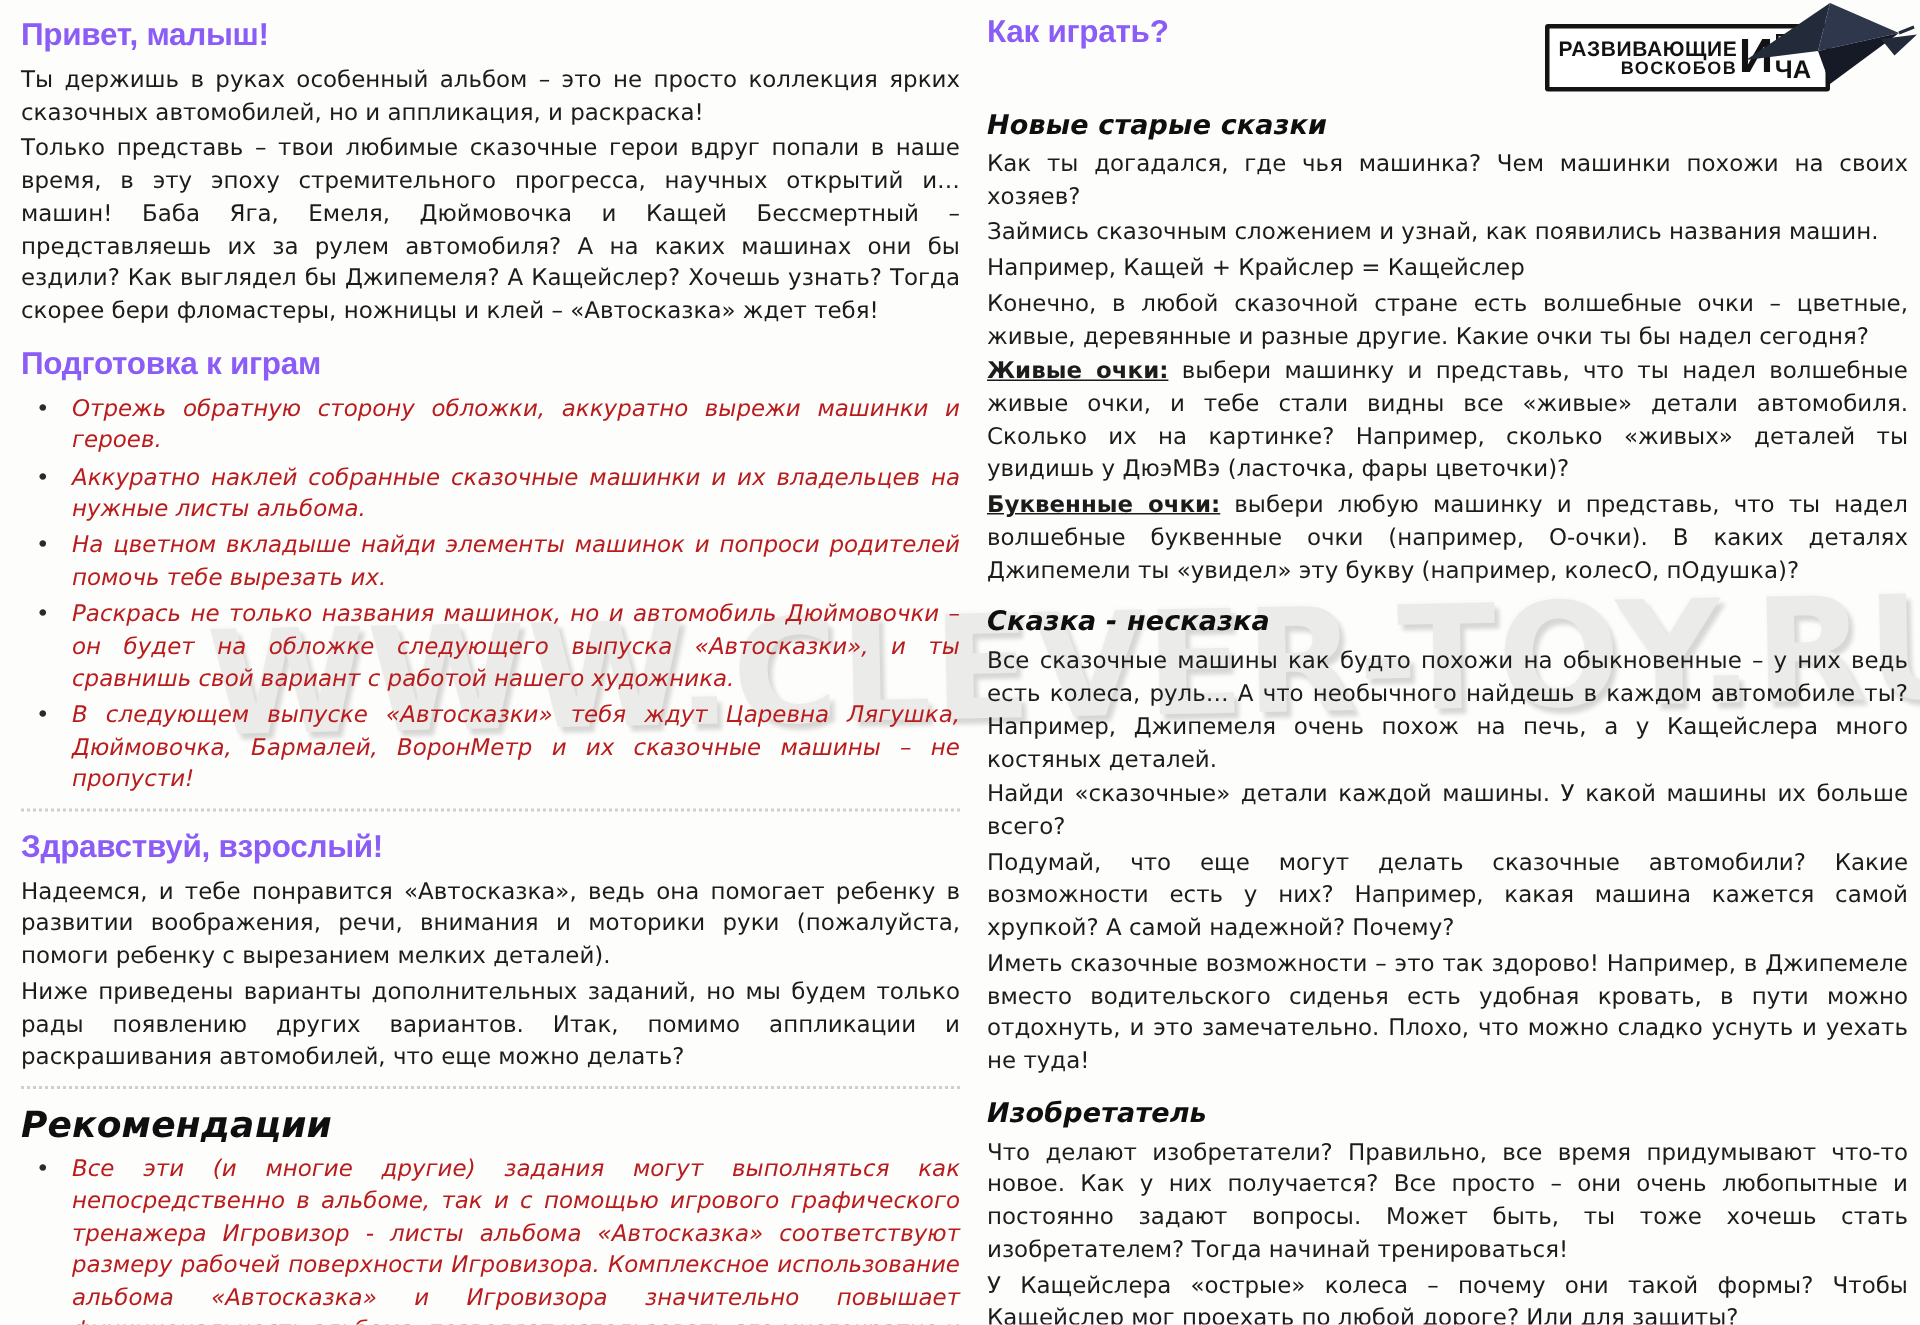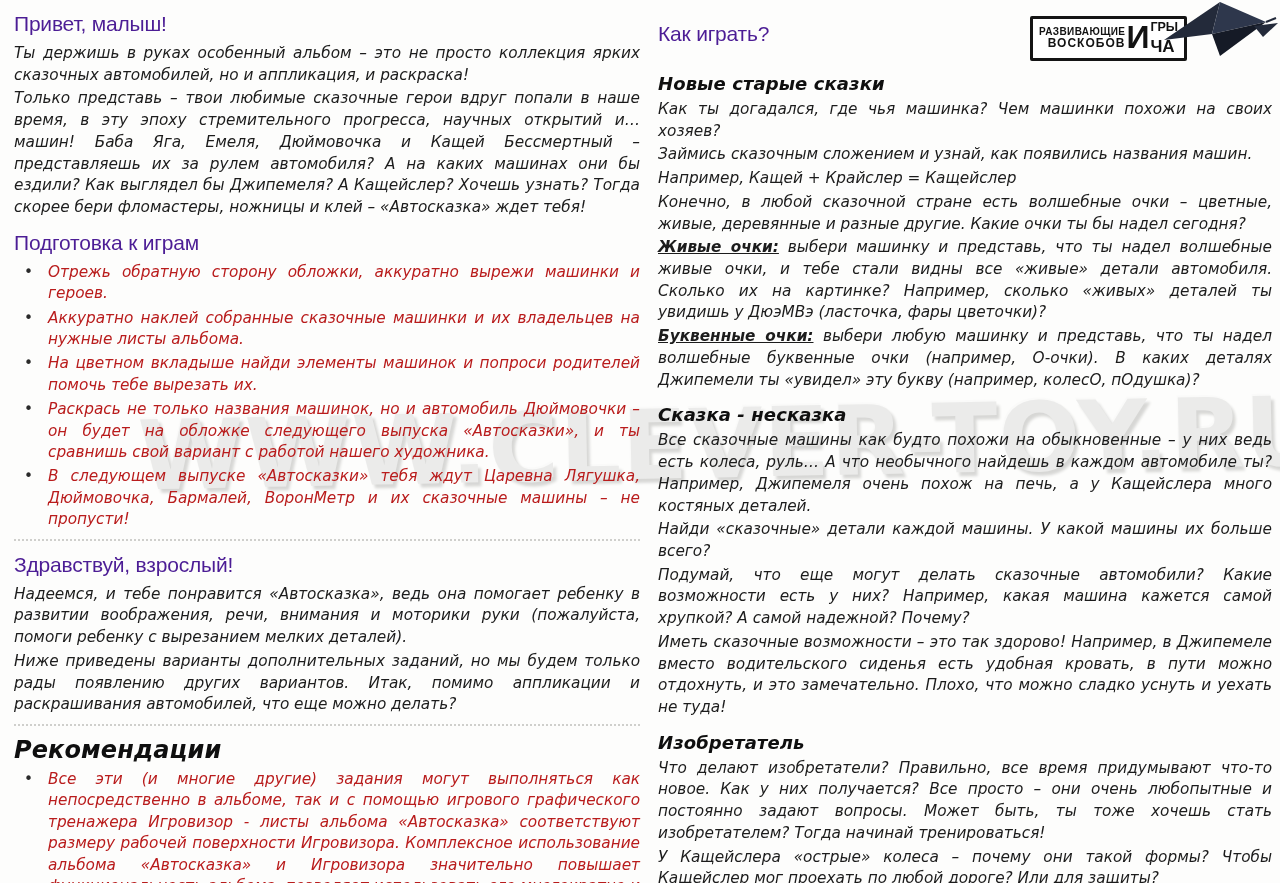--- a/index.html
+++ b/index.html
@@ -21,25 +21,25 @@
     user-select:none;
   }
 
   
   .col{position:absolute;top:0;z-index:2;}
   .col-left{left:14px;width:626px;}
   .col-right{left:658px;width:614px;}
 
   h1.head{
     font-family:"Liberation Sans", sans-serif;
-    font-weight:400;font-size:21px;color:#4c1d95;
+    font-weight:700;font-size:21px;color:#8b5cf6;
     letter-spacing:-0.2px;margin:12px 0 7px 0;
   }
   .body-txt{
-    font-style:italic;font-size:15.3px;line-height:1.42;
+    font-size:15.3px;line-height:1.42;
     color:#1c1c1c;text-align:justify;margin:0 0 2px 0;
   }
   .body-txt + .body-txt{margin-top:2px;}
 
   ul.dots{list-style:none;margin:4px 0 2px 0;padding:0;}
   ul.dots li{
     position:relative;padding-left:34px;margin:0 0 3px 0;
     font-style:italic;font-size:15.3px;line-height:1.4;text-align:justify;color:#b91c1c;
   }
   ul.dots li::before{
@@ -50,29 +50,29 @@
 
   h2.subhead{
     font-weight:bold;font-style:italic;font-size:18px;color:#0f0f0f;
     margin:13px 0 5px 0;letter-spacing:0.1px;
   }
   h2.recom{font-size:24px;margin-top:10px;}
   .ulead{text-decoration:underline;font-weight:bold;}
 
   
   .right-header{position:relative;height:60px;}
-  .right-header h1{position:absolute;left:0;top:0;margin:22px 0 0 0;}
+  .right-header h1{position:absolute;left:0;top:0;margin:10px 0 0 0;}
   .brand{position:absolute;right:-8px;top:0;width:250px;height:62px;}
   .brand-box{
     position:absolute;left:0;top:16px;border:3px solid #141414;border-radius:2px;
     background:#fff;padding:2px 6px 3px 6px;display:flex;align-items:center;
     font-family:"Liberation Sans", sans-serif;font-weight:800;color:#121212;
   }
   .brand-left{display:flex;flex-direction:column;line-height:1;text-align:right;}
-  .brand-l1{font-size:10px;letter-spacing:0.4px;}
+  .brand-l1{font-size:14px;letter-spacing:0.4px;}
   .brand-l2{font-size:12px;letter-spacing:1px;}
   .brand-big{font-size:32px;line-height:0.9;margin:0 1px;}
   .brand-right{display:flex;flex-direction:column;line-height:1;text-align:left;}
   .brand-r1{font-size:12.5px;}
   .brand-r2{font-size:17px;margin-top:4px;}
   .plane{position:absolute;right:0;top:-4px;}
 </style>
 </head>
 <body>
 

